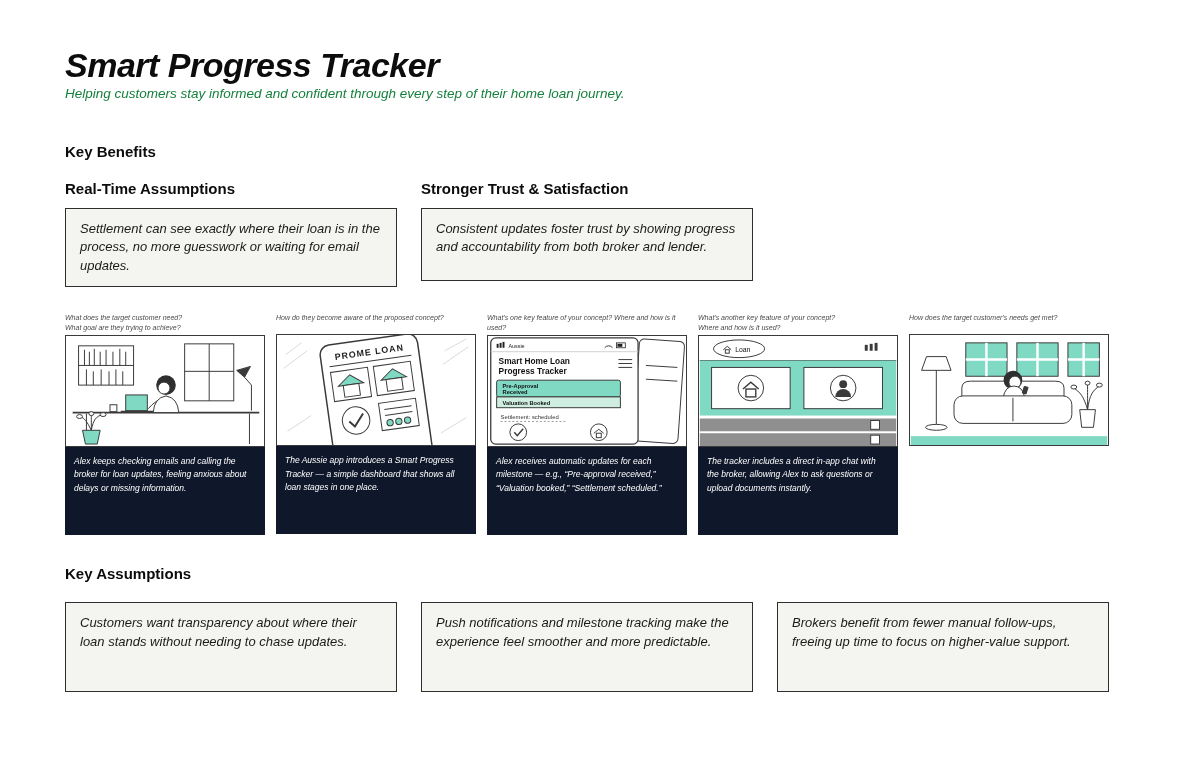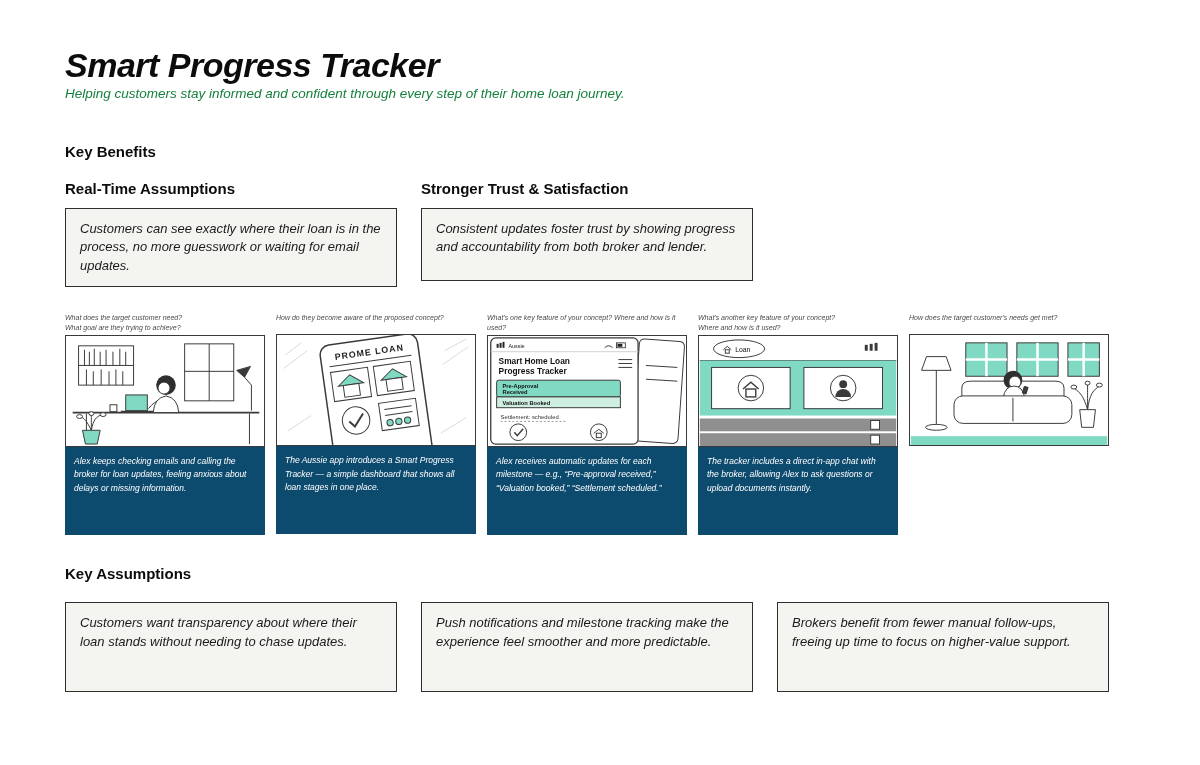--- a/index.html
+++ b/index.html
@@ -45,39 +45,39 @@
   }
   .sb-question {
     font-size:7px; font-style:italic; color:#4a4a4a;
     min-height:18px; margin-bottom:3px; white-space:pre-line; line-height:1.35;
   }
   .sb-illustration {
     border:1px solid #3a3a3a; background:#fff; height:112px; overflow:hidden;
   }
   .sb-illustration svg { display:block; width:100%; height:100%; }
   .sb-caption {
-    background:#0c4a6e; color:#ffffff; height:88px;
+    background:#0f172a; color:#ffffff; height:88px;
     padding:8px 9px; font-size:8.5px; font-style:italic; line-height:1.55;
   }
 </style>
 </head>
 <body>
 
 <div class="page">
   <div class="content">
 
     <h1 class="title">Smart Progress Tracker</h1>
     <p class="subtitle">Helping customers stay informed and confident through every step of their home loan journey.</p>
 
     <h2 class="section-heading benefits-heading">Key Benefits</h2>
 
     <div class="three-col">
       <div>
         <h3 class="benefit-title">Real-Time Assumptions</h3>
-        <div class="text-box benefit-box">Customers can see exactly where their loan is in the process, no more guesswork or waiting for email updates.</div>
+        <div class="text-box benefit-box">Settlement can see exactly where their loan is in the process, no more guesswork or waiting for email updates.</div>
       </div>
       <div>
         <h3 class="benefit-title">Stronger Trust &amp; Satisfaction</h3>
         <div class="text-box benefit-box">Consistent updates foster trust by showing progress and accountability from both broker and lender.</div>
       </div>
     </div>
 
     <div class="storyboard">
 
       <div>

